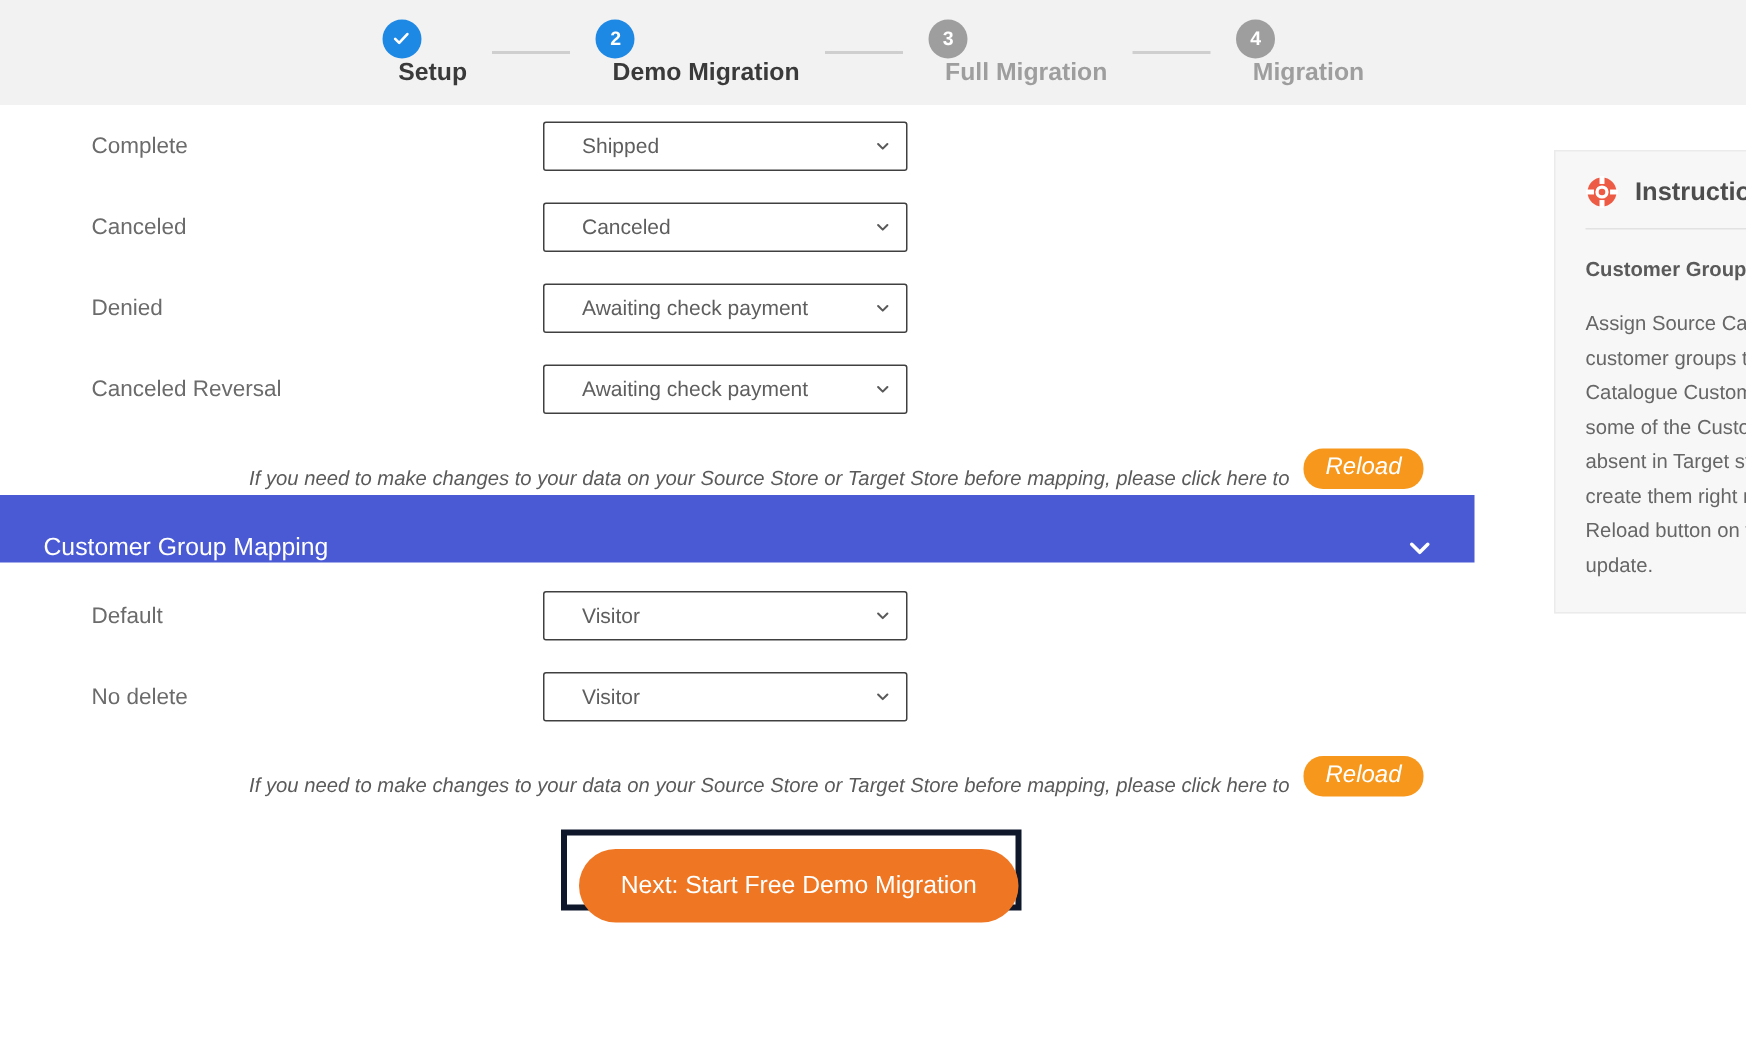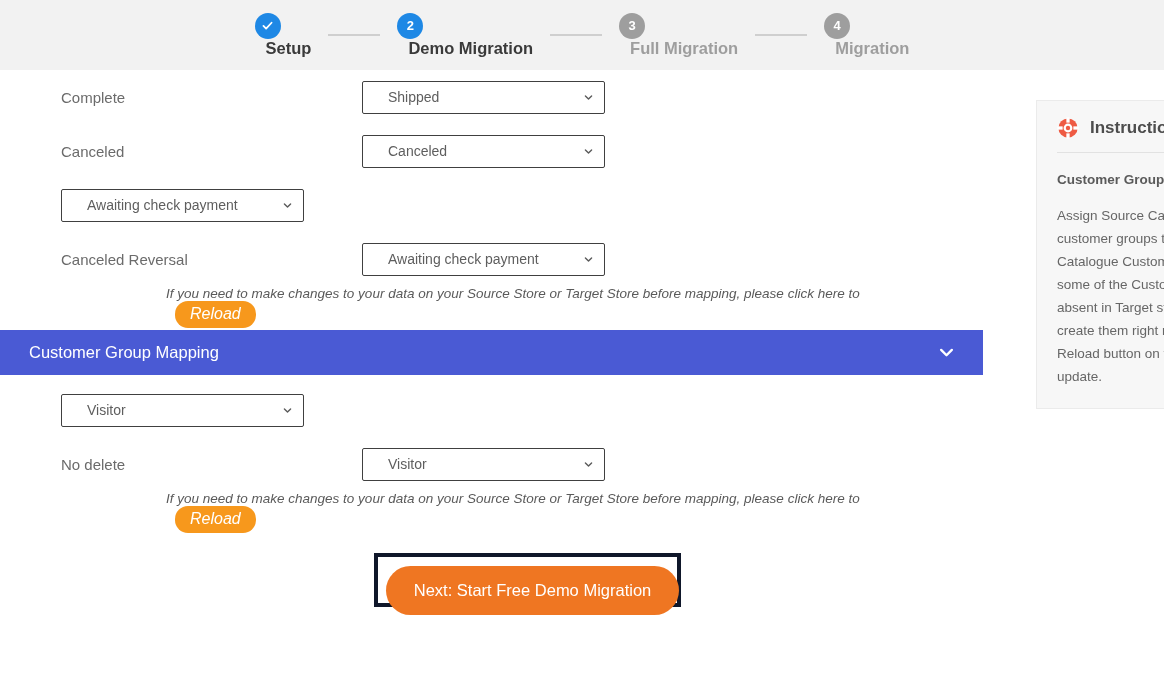--- a/index.html
+++ b/index.html
@@ -132,24 +132,23 @@
     right: 11px;
     top: 11px;
     width: 11px;
     height: 11px;
     pointer-events: none;
   }
 
   
   .note-line {
     display: flex;
-    align-items: flex-start;
+    align-items: flex-end;
     padding-left: 166px;
     height: 40px;
-    flex-direction: column;
   }
   .note-text {
     font-size: 13.5px;
     font-style: italic;
     color: #5a5a5a;
     white-space: nowrap;
   }
   .reload-btn {
     margin-left: 9px;
     background: #f7981c;
@@ -164,21 +163,21 @@
     line-height: 1;
   }
 
   
   .section-header {
     margin-top: 4px;
     width: 983px;
     height: 45px;
     background: #4a5ad4;
     display: flex;
-    align-items: center;
+    align-items: flex-end;
     justify-content: space-between;
     padding: 0 27px 0 29px;
     box-sizing: border-box;
     cursor: pointer;
   }
   .section-title {
     color: #ffffff;
     font-size: 16.5px;
     font-weight: normal;
   }
@@ -347,20 +346,21 @@
         <select class="map-select">
           <option>Canceled</option>
         </select>
         <svg class="select-chevron" viewBox="0 0 16 16">
           <path d="M3.5 5.8 L8 10.3 L12.5 5.8" fill="none" stroke="#5a5a5a" stroke-width="2" stroke-linecap="round" stroke-linejoin="round"></path>
         </svg>
       </div>
     </div>
 
     <div class="map-row">
+      <div class="map-label">Denied</div>
       <div class="map-select-wrap">
         <select class="map-select">
           <option>Awaiting check payment</option>
         </select>
         <svg class="select-chevron" viewBox="0 0 16 16">
           <path d="M3.5 5.8 L8 10.3 L12.5 5.8" fill="none" stroke="#5a5a5a" stroke-width="2" stroke-linecap="round" stroke-linejoin="round"></path>
         </svg>
       </div>
     </div>
 
@@ -382,20 +382,21 @@
     </div>
 
     <div class="section-header">
       <span class="section-title">Customer Group Mapping</span>
       <svg class="section-chevron" viewBox="0 0 16 16">
         <path d="M3.5 5.8 L8 10.3 L12.5 5.8" fill="none" stroke="#ffffff" stroke-width="2" stroke-linecap="round" stroke-linejoin="round"></path>
       </svg>
     </div>
 
     <div class="map-row" style="margin-top:8px;">
+      <div class="map-label">Default</div>
       <div class="map-select-wrap">
         <select class="map-select">
           <option>Visitor</option>
         </select>
         <svg class="select-chevron" viewBox="0 0 16 16">
           <path d="M3.5 5.8 L8 10.3 L12.5 5.8" fill="none" stroke="#5a5a5a" stroke-width="2" stroke-linecap="round" stroke-linejoin="round"></path>
         </svg>
       </div>
     </div>
 

